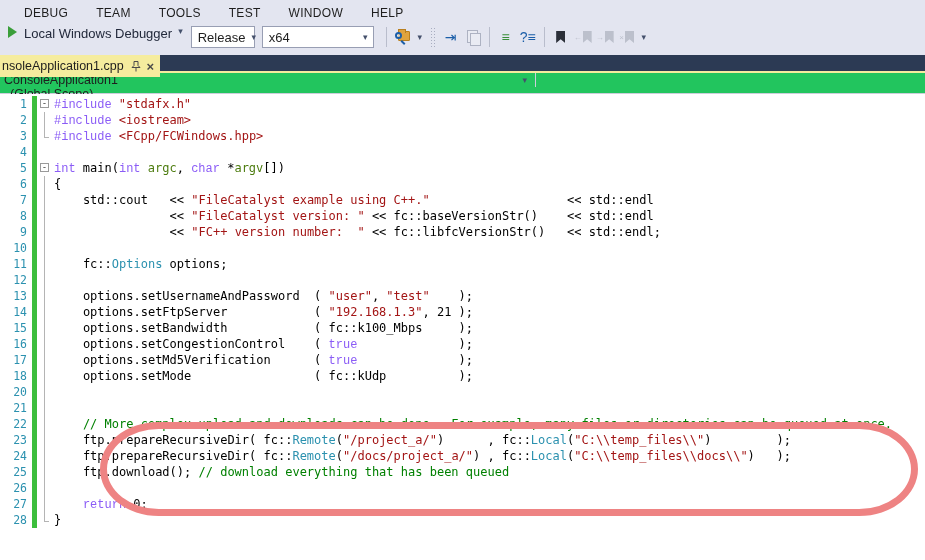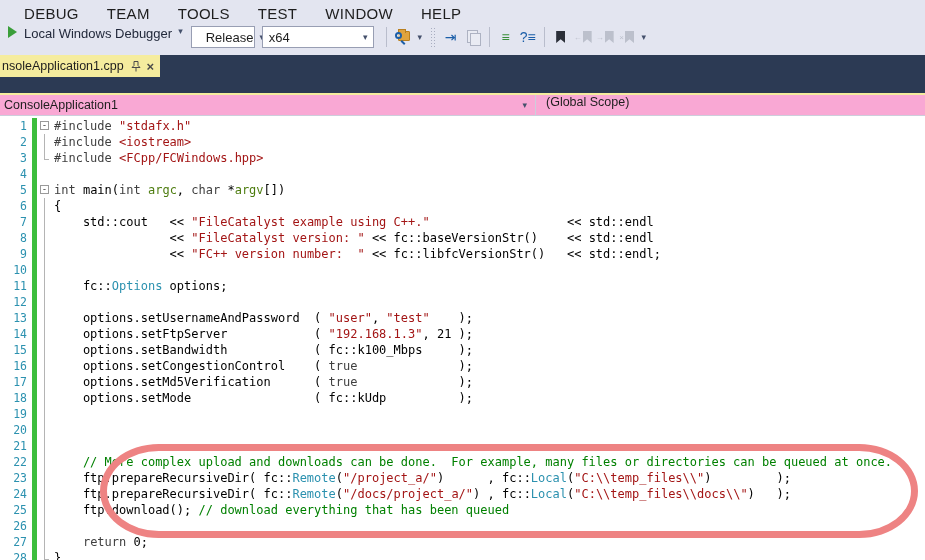--- a/index.html
+++ b/index.html
@@ -1,75 +1,75 @@
 <!DOCTYPE html>
 <html><head>
 <meta charset="utf-8">
 <style>
   * { margin:0; padding:0; box-sizing:border-box; }
   html,body { width:925px; height:560px; overflow:hidden; }
   body { font-family:"Liberation Sans", sans-serif; background:#FFFFFF; position:relative; }
 
   
   .menubar { height:26px; background:#E3E5F0; display:flex; align-items:center; padding-left:10px; }
-  .menu-item { font-size:15px; color:#1E1E1E; padding:5px 14px 5px 14px; cursor:default; letter-spacing:.3px; }
+  .menu-item { font-size:12px; color:#1E1E1E; padding:5px 14px 5px 14px; cursor:default; letter-spacing:.3px; }
 
   
   .toolbar { height:29px; background:#E3E5F0; display:flex; align-items:flex-start; padding-left:8px; }
   .play-icon { width:0; height:0; border-left:9px solid #3A9E3A; border-top:6px solid transparent; border-bottom:6px solid transparent; margin-right:7px; }
   .debug-label { font-size:13px; color:#22293B; margin-right:6px; }
   .dd-arrow { font-size:9px; color:#44506B; margin-right:8px; }
   .combo { background:#FFFFFF; border:1px solid #989EB3; height:22px; display:flex; align-items:center; font-size:13px; color:#1E1E1E; margin-right:7px; }
   .combo .val { padding:0 6px; flex:1; }
   .combo .arrowbox { width:15px; text-align:center; font-size:9px; color:#44506B; }
-  .combo.cfg { width:64px;padding-left:8px; }
+  .combo.cfg { width:64px; }
   .combo.plat { width:112px; }
   .tb-sep { width:1px; height:20px; background:#B9BDCC; margin:0 5px; }
   .tb-grip { width:6px; height:20px; margin:0 4px;
     background-image:radial-gradient(#A8ADC0 1px, transparent 1px); background-size:3px 3px; }
   .tb-icon { width:22px; height:22px; display:flex; align-items:center; justify-content:center; font-size:14px; position:relative; }
   .tb-icon.small { width:12px; font-size:9px; }
   .tb-icon .pfx { font-size:8px; margin-right:1px; }
   .icon-find { position:relative; width:22px; height:22px; }
   .icon-find .folder { position:absolute; left:6px; top:5px; width:12px; height:10px; background:#E0A33E; border:1px solid #B97F1F; border-radius:1px; }
   .icon-find .folder::before { content:""; position:absolute; left:-1px; top:-3px; width:6px; height:3px; background:#E0A33E; border:1px solid #B97F1F; border-bottom:none; }
   .icon-find .lens { position:absolute; left:3px; top:6px; width:7px; height:7px; border:2px solid #1B5EA8; border-radius:50%; background:rgba(255,255,255,.6); }
   .icon-find .handle { position:absolute; left:10px; top:14px; width:2px; height:5px; background:#1B5EA8; transform:rotate(-45deg); }
   .icon-copy { position:relative; width:22px; height:22px; }
   .icon-copy::before, .icon-copy::after { content:""; position:absolute; width:9px; height:11px; border:1px solid #ADB2C2; background:#E9EBF3; }
   .icon-copy::before { left:5px; top:4px; } .icon-copy::after { left:8px; top:7px; }
   .icon-bookmark { width:9px; height:12px; clip-path:polygon(0 0,100% 0,100% 100%,50% 68%,0 100%); }
 
   
-  .tabstrip { height:40px; background:#2C3A54; position:relative; border-bottom:2px solid #F5EC9E; }
+  .tabstrip { height:18px; background:#2C3A54; position:relative; border-bottom:2px solid #F5EC9E; }
   .tab { position:absolute; left:0; top:0; height:22px; width:160px; background:#F5EC9E; display:flex; align-items:center; padding:0 6px 0 2px; }
   .tab-title { font-size:12.5px; color:#1E1E1E; white-space:nowrap; overflow:hidden; flex:1; }
   .tab-pin { margin:0 5px 0 6px; display:flex; }
   .tab-close { font-size:13px; color:#4A4A4A; font-weight:bold; line-height:1; }
 
   
-  .navbar { height:21px; background:#f9a8d4; border-bottom:1px solid #CCCEDB; display:flex; }
+  .navbar { height:21px; background:#22c55e; border-bottom:1px solid #CCCEDB; display:flex;flex-direction:column; }
   .nav-left { width:536px; display:flex; align-items:center; border-right:1px solid #CCCEDB; }
   .nav-left .txt { flex:1; font-size:12.5px; color:#1E1E1E; padding-left:4px; }
   .nav-left .arr { font-size:9px; color:#44506B; padding-right:8px; }
   .nav-right { flex:1; display:flex; align-items:flex-start; }
   .nav-right .txt { font-size:12.5px; color:#1E1E1E; padding-left:10px; }
 
   
   .editor { position:relative; height:460px; background:#FFFFFF; overflow:hidden; padding-top:2px; }
   .row { display:flex; height:16px; align-items:stretch; }
   .ln { width:30px; text-align:right; padding-right:3px; font-family:"DejaVu Sans Mono", monospace; font-size:11.5px; color:#2B91AF; line-height:16px; }
   .chg { width:5px; margin-left:2px; }
   .chg.on { background:#3CBE3C; }
   .fold { width:17px; position:relative; }
   .fbox { position:absolute; left:3px; top:3px; width:9px; height:9px; border:1px solid #9A9A9A; background:#FFFFFF; font-size:9px; line-height:7px; text-align:center; color:#333; font-family:"DejaVu Sans Mono", monospace; }
   .fline { position:absolute; left:7px; top:0; bottom:0; width:1px; background:#B4B4B4; }
   .fend { position:absolute; left:7px; top:0; width:5px; height:10px; border-left:1px solid #B4B4B4; border-bottom:1px solid #B4B4B4; }
   .code { font-family:"DejaVu Sans Mono", monospace; font-size:12px; line-height:16px; white-space:pre; color:#000; }
-  .sk { color:#404040; }       
+  .sk { color:#8b5cf6;font-family:Liberation Mono, monospace; }       
   .ss { color:#A31515; }       
   .sc { color:#008000; }       
   .st { color:#2B91AF; }       
   .sg { color:#4d7c0f;margin-top:17px; }       
   .sp { color:#000000; }       
 
   
   .annotation { position:absolute; left:100px; top:328px; width:818px; height:94px;
     border:7px solid #EE8383; border-radius:60px / 48px; pointer-events:none; }
 </style>
@@ -292,28 +292,20 @@
       </div>
       <div class="row">
         <span class="ln">18</span>
         <span class="chg on"></span>
         <span class="fold">
           <span class="fline"></span>
         </span>
         <pre class="code"><span class="sp">    options.setMode                 ( fc::kUdp          );</span></pre>
       </div>
       <div class="row">
-        <span class="ln">19</span>
-        <span class="chg on"></span>
-        <span class="fold">
-          <span class="fline"></span>
-        </span>
-        <pre class="code"></pre>
-      </div>
-      <div class="row">
         <span class="ln">20</span>
         <span class="chg on"></span>
         <span class="fold">
           <span class="fline"></span>
         </span>
       </div>
       <div class="row">
         <span class="ln">21</span>
         <span class="chg on"></span>
         <span class="fold">

